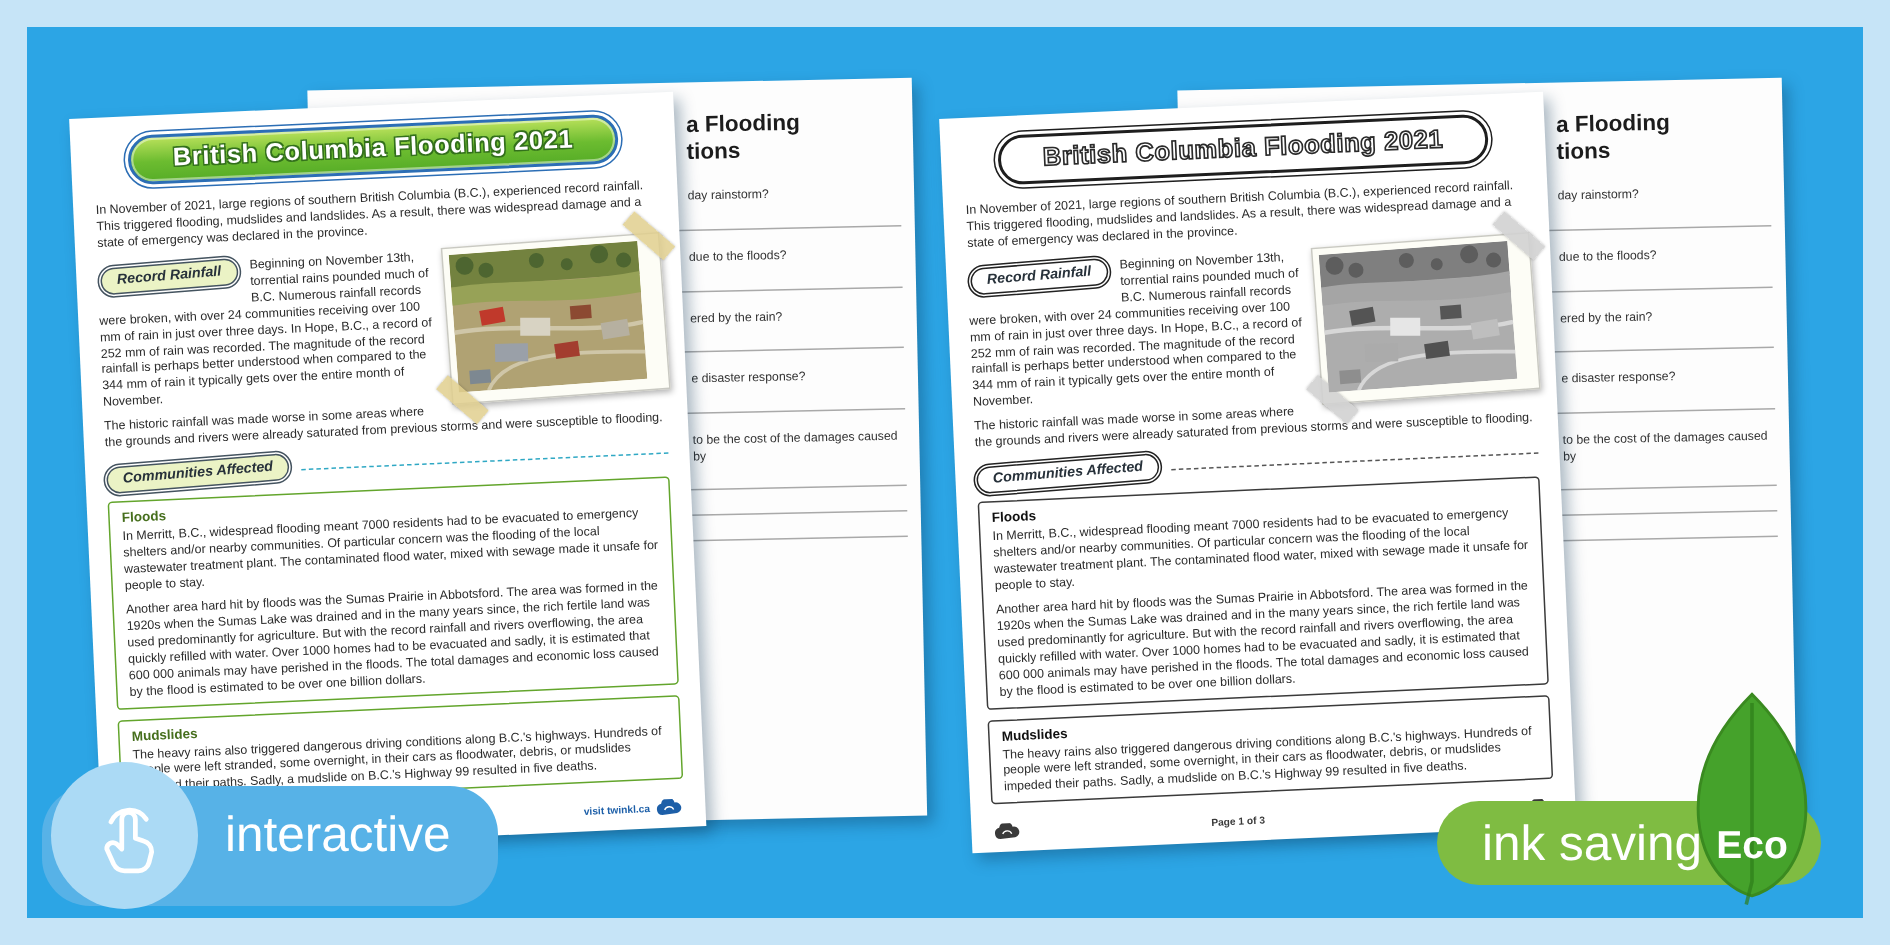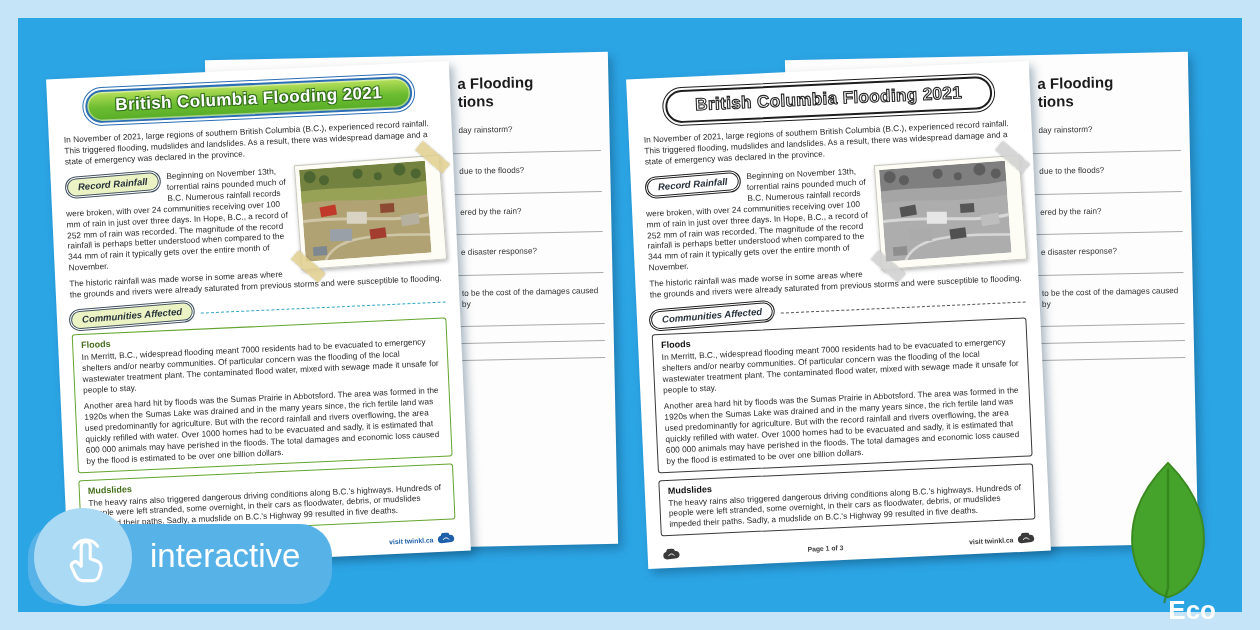--- a/index.html
+++ b/index.html
@@ -70,21 +70,21 @@
     background:#57b2e7;z-index:20;}
   .badge-interactive .label{position:absolute;left:122px;top:0;line-height:64px;font-size:33px;color:#fff;}
   .interactive-circle{position:absolute;left:34px;top:508px;width:98px;height:98px;border-radius:50%;
     background:#abdaf5;z-index:22;display:flex;align-items:center;justify-content:center;}
   .interactive-circle svg{width:58px;height:58px;}
   .badge-eco-pill{position:absolute;left:958px;top:534px;width:256px;height:56px;border-radius:28px;
     background:#7fbc42;z-index:20;}
   .badge-eco-pill .label{position:absolute;left:30px;top:0;line-height:56px;font-size:33px;color:#fff;}
   .eco-leaf{position:absolute;left:1120px;top:456px;width:96px;height:150px;z-index:22;}
   .eco-leaf svg{position:absolute;inset:0;width:100%;height:100%;}
-  .eco-text{position:absolute;left:0;right:0;top:92px;text-align:right;font-size:26px;font-weight:bold;color:#fff;margin-top:47px;}
+  .eco-text{position:absolute;left:0;right:0;top:92px;text-align:center;font-size:26px;font-weight:bold;color:#fff;}
 </style>
 </head>
 <body>
 
 <div class="canvas">
   <div class="blue-area"></div>
 
   <div class="stack stack-left stack-mount">
   <div class="stack-content">
 
@@ -307,20 +307,23 @@
   <div class="badge-interactive">
     <span class="label">interactive</span>
   </div>
   <div class="interactive-circle">
     <svg viewBox="0 0 64 64">
       <path d="M22 22 A15 15 0 0 1 48 20" fill="none" stroke="#fff" stroke-width="3.5" stroke-linecap="round"></path>
       <path d="M30 40 L30 20 A5 5 0 0 1 40 20 L40 34 L46 36 A8 8 0 0 1 52 44 L50 52 A8 8 0 0 1 42 58 L32 58 A9 9 0 0 1 24 53 L19 42 A4.5 4.5 0 0 1 26 38 L30 42 Z" fill="none" stroke="#fff" stroke-width="3.5" stroke-linejoin="round"></path>
     </svg>
   </div>
 
+  <div class="badge-eco-pill">
+    <span class="label">ink saving</span>
+  </div>
   <div class="eco-leaf">
     <svg viewBox="0 0 100 150">
       <path d="M50 4 C76 30 90 60 87 92 C84 120 70 138 50 144 C30 138 16 120 13 92 C10 60 24 30 50 4 Z" fill="#45a22b" stroke="#3a8a20" stroke-width="2"></path>
       <path d="M50 10 L50 134 L46 150" fill="none" stroke="#2e7d1a" stroke-width="2.5" opacity=".7"></path>
     </svg>
     <div class="eco-text">Eco</div>
   </div>
 </div>
 
 </body></html>

